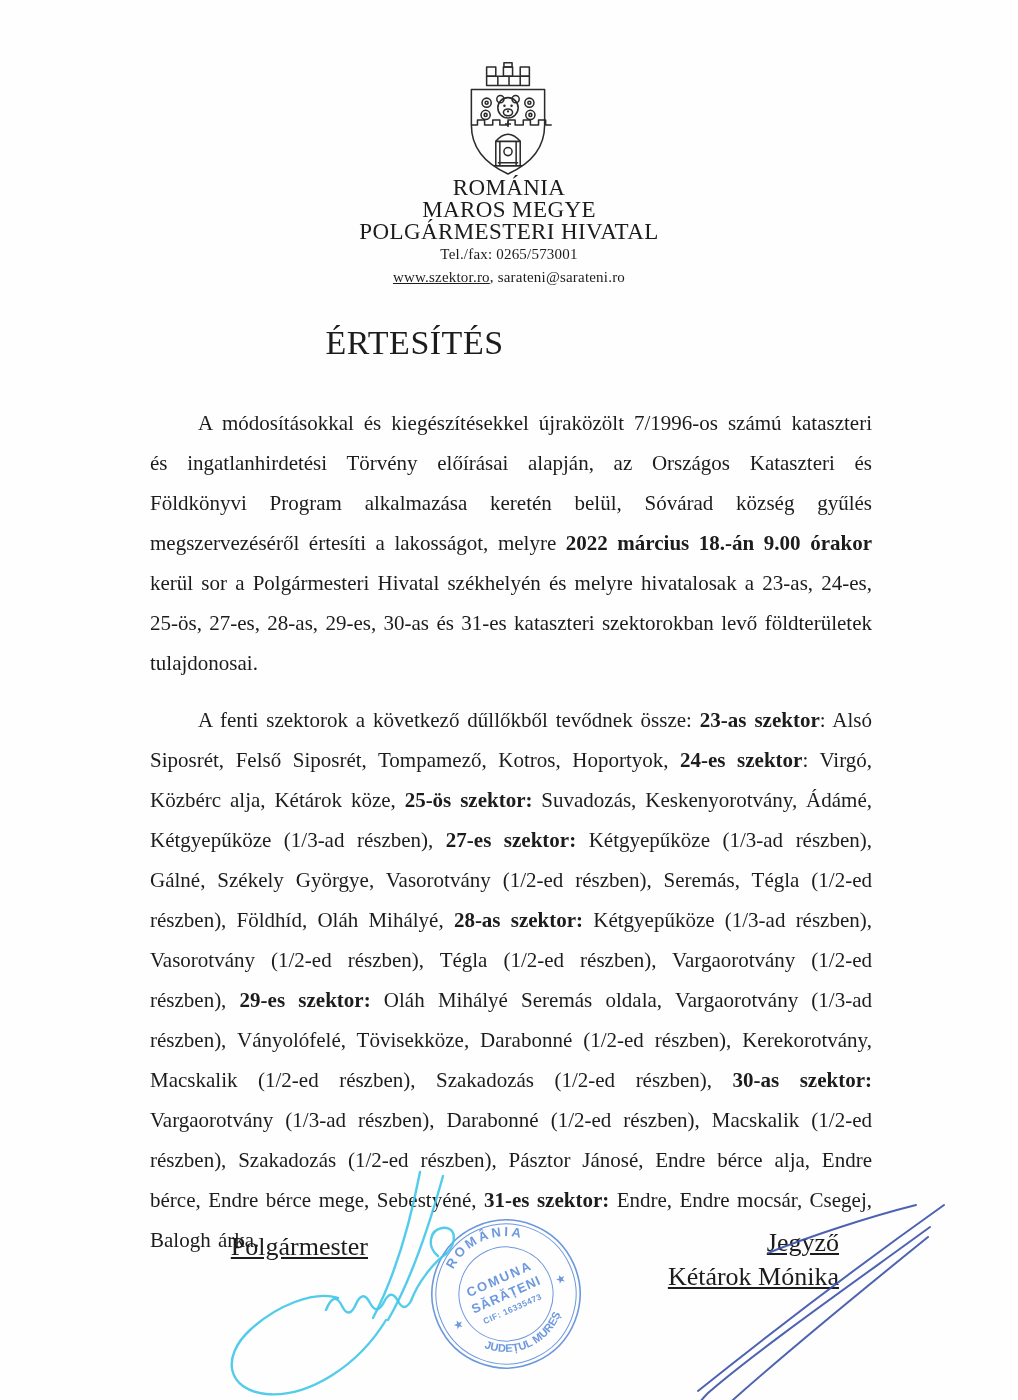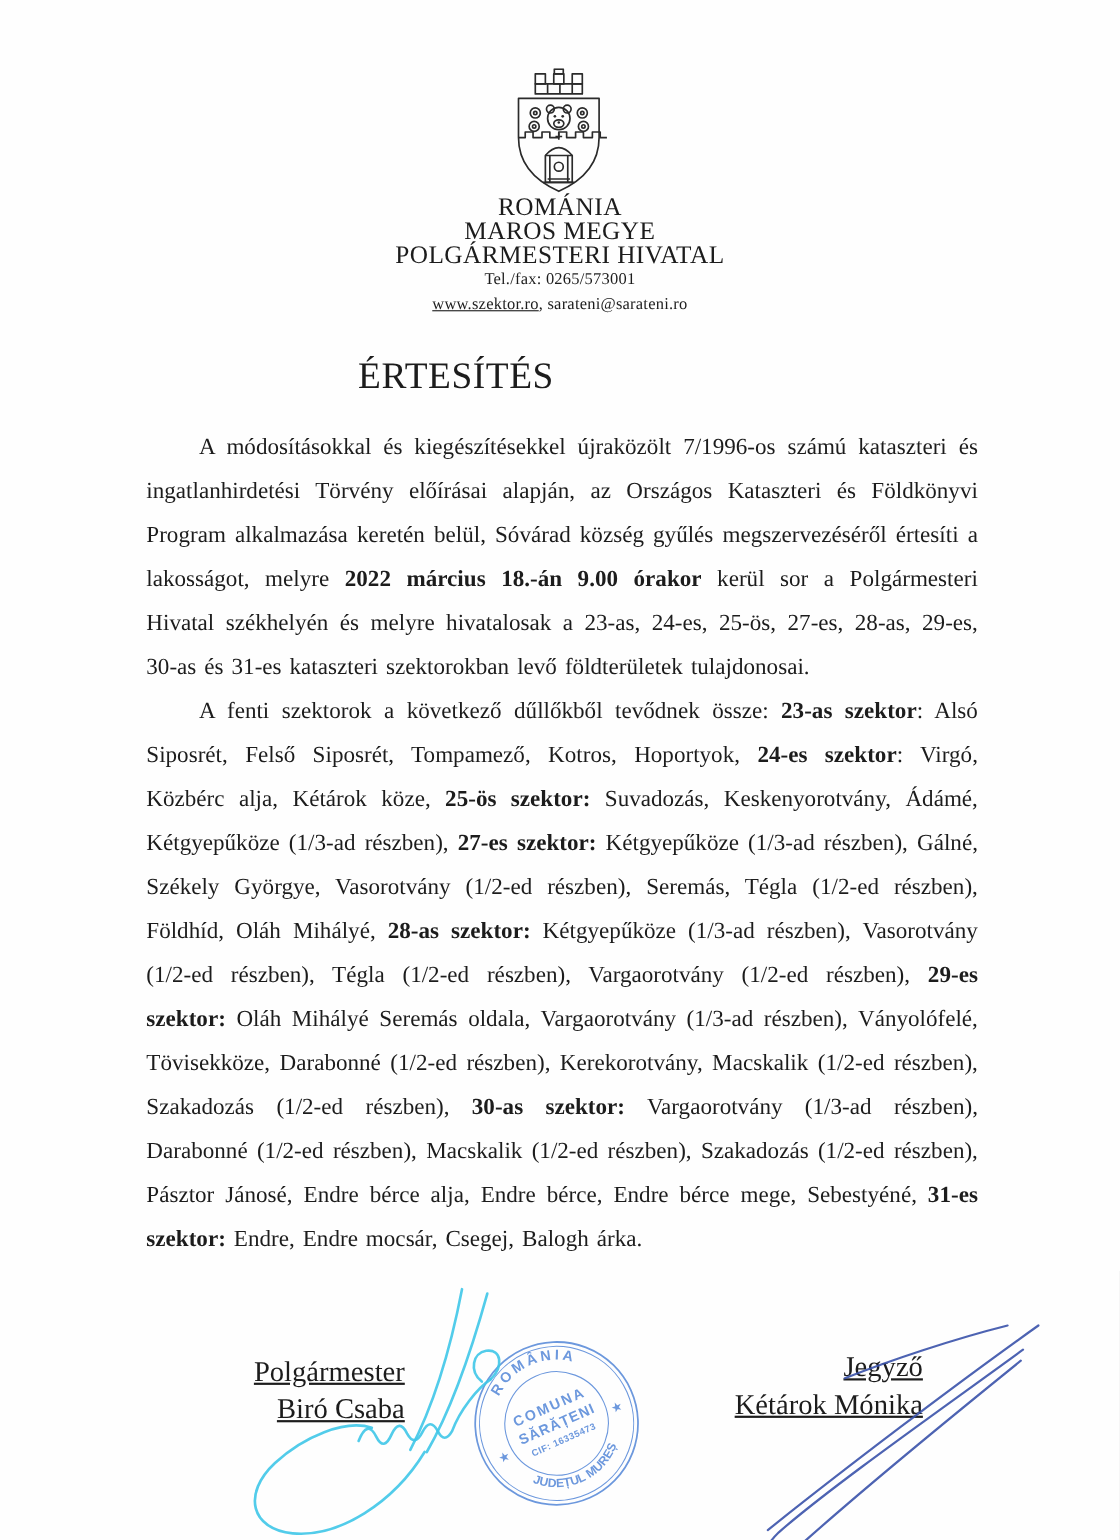--- a/index.html
+++ b/index.html
@@ -25,21 +25,21 @@
   .title{
     position:absolute;left:0;top:324px;width:829px;margin:0;
     text-align:center;font-size:34px;font-weight:400;letter-spacing:.5px;
   }
   
   .body{
     position:absolute;left:133px;top:386px;width:756px;
     font-size:21px;line-height:40px;text-align:justify;
     word-spacing:2px;
   }
-  .body p{margin:0;text-indent:48px;}
+  .body p{margin:17px;text-indent:48px;}
   .body b{font-weight:700;}
   
   .sig-block{position:absolute;text-align:right;font-size:26px;line-height:34px;z-index:2;text-decoration:underline;}
   .sig-left{left:168px;top:1230px;width:200px;}
   .sig-right{left:634px;top:1226px;width:205px;}
   
   .stamp{position:absolute;left:418px;top:1206px;width:176px;height:176px;opacity:.82;z-index:3;}
   .stamp circle{stroke:var(--stamp-blue,#4d82d6);fill:none;}
   .stamp text{fill:var(--stamp-blue,#4d82d6);font-family:"Liberation Sans",sans-serif;font-weight:700;}
   
@@ -103,21 +103,20 @@
 
   <h1 class="title">ÉRTESÍTÉS</h1>
 
   <div class="body">
     <p><span>A módosításokkal és kiegészítésekkel újraközölt 7/1996-os számú kataszteri és ingatlanhirdetési Törvény előírásai alapján, az Országos Kataszteri és Földkönyvi Program alkalmazása keretén belül, Sóvárad község gyűlés megszervezéséről értesíti a lakosságot, melyre </span><b>2022 március 18.-án 9.00 órakor</b><span> kerül sor a Polgármesteri Hivatal székhelyén és melyre hivatalosak a 23-as, 24-es, 25-ös, 27-es, 28-as, 29-es, 30-as és 31-es kataszteri szektorokban levő földterületek tulajdonosai.</span></p>
     <p><span>A fenti szektorok a következő dűllőkből tevődnek össze: </span><b>23-as szektor</b><span>: Alsó Siposrét, Felső Siposrét, Tompamező, Kotros, Hoportyok, </span><b>24-es szektor</b><span>: Virgó, Közbérc alja, Kétárok köze, </span><b>25-ös szektor:</b><span> Suvadozás, Keskenyorotvány, Ádámé, Kétgyepűköze (1/3-ad részben), </span><b>27-es szektor:</b><span> Kétgyepűköze (1/3-ad részben), Gálné, Székely Györgye, Vasorotvány (1/2-ed részben), Seremás, Tégla (1/2-ed részben), Földhíd, Oláh Mihályé, </span><b>28-as szektor:</b><span> Kétgyepűköze (1/3-ad részben), Vasorotvány (1/2-ed részben), Tégla (1/2-ed részben), Vargaorotvány (1/2-ed részben), </span><b>29-es szektor:</b><span> Oláh Mihályé Seremás oldala, Vargaorotvány (1/3-ad részben), Ványolófelé, Tövisekköze, Darabonné (1/2-ed részben), Kerekorotvány, Macskalik (1/2-ed részben), Szakadozás (1/2-ed részben), </span><b>30-as szektor:</b><span> Vargaorotvány (1/3-ad részben), Darabonné (1/2-ed részben), Macskalik (1/2-ed részben), Szakadozás (1/2-ed részben), Pásztor Jánosé, Endre bérce alja, Endre bérce, Endre bérce mege, Sebestyéné, </span><b>31-es szektor:</b><span> Endre, Endre mocsár, Csegej, Balogh árka.</span></p>
   </div>
 
   <div class="sig-block sig-left">
     <div>Polgármester</div>
-    <div>Biró Csaba</div>
   </div>
   <div class="sig-block sig-right">
     <div>Jegyző</div>
     <div>Kétárok Mónika</div>
   </div>
 
   <div class="stamp">
     <svg viewBox="0 0 176 176" xmlns="http://www.w3.org/2000/svg" xmlns:xlink="http://www.w3.org/1999/xlink" aria-hidden="true">
       <defs>
         <path id="arcTop" d="M -58,0 A 58 58 0 0 1 58,0"></path>

